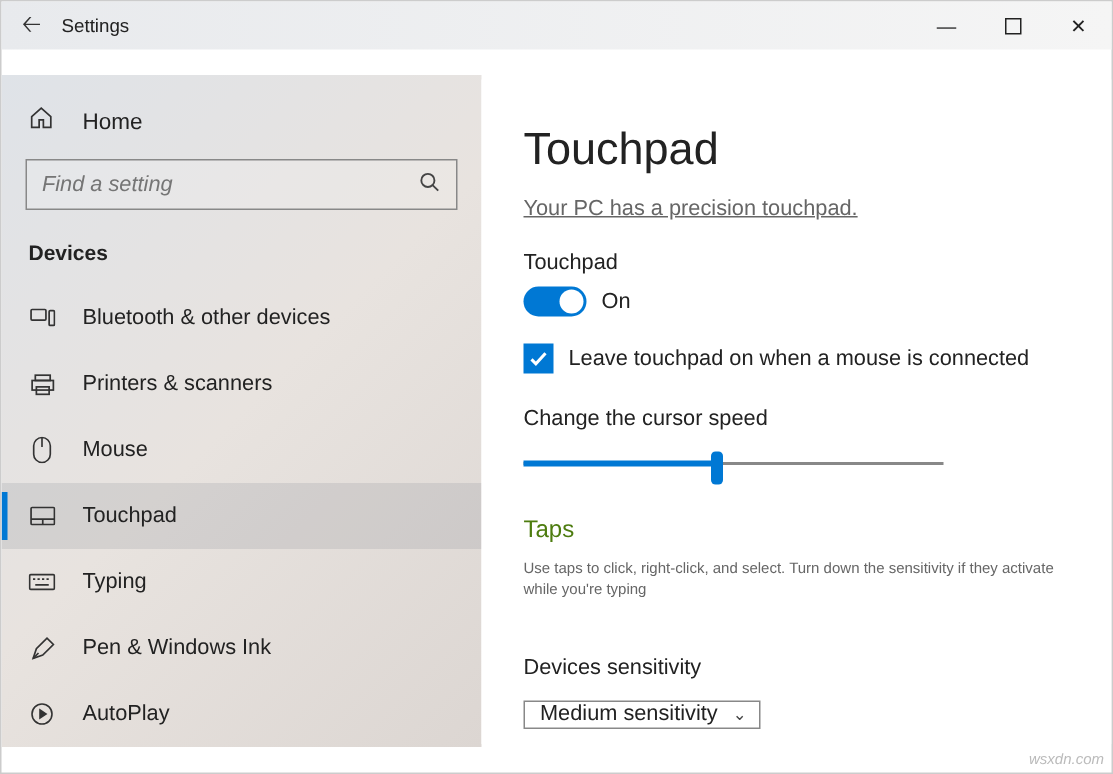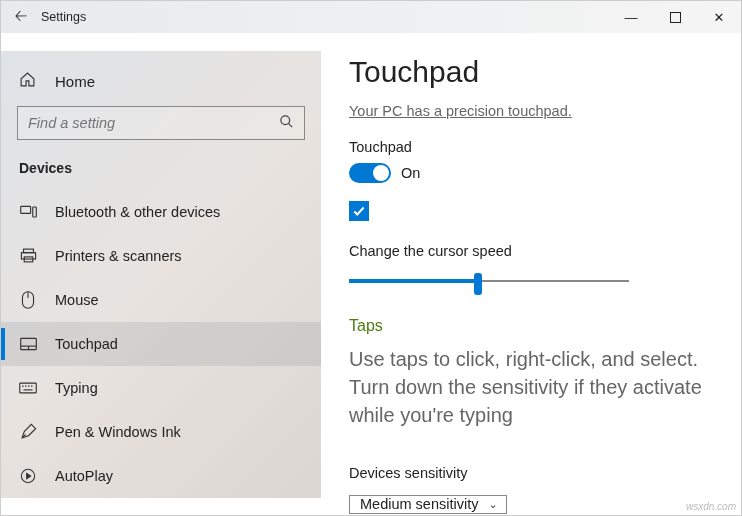--- a/index.html
+++ b/index.html
@@ -36,21 +36,21 @@
   .check-row { display: flex; align-items: center; margin-bottom: 22px; }
   .checkbox { width: 20px; height: 20px; background: #0078d4; display: flex; align-items: center; justify-content: center; margin-right: 10px; cursor: pointer; }
   .checkbox svg { width: 14px; height: 14px; }
   .check-label { font-size: 14.5px; color: #222; }
   .slider-wrap { margin: 12px 0 26px 0; width: 280px; }
   .slider { position: relative; height: 20px; }
   .track-full { position: absolute; top: 9px; left: 0; right: 0; height: 2px; background: #888; }
   .track-fill { position: absolute; top: 8px; left: 0; width: 46%; height: 4px; background: #0078d4; }
   .thumb { position: absolute; top: 2px; left: 46%; width: 8px; height: 22px; background: #0078d4; border-radius: 3px; margin-left: -4px; cursor: pointer; }
   .content h2 { font-size: 16px; font-weight: 400; color: #4d7c0f; margin-bottom: 10px; }
-  .subdesc { font-size: 20px; color: #666; line-height: 1.4; margin-bottom: 36px; }
+  .subdesc { font-size: 10px; color: #666; line-height: 1.4; margin-bottom: 36px; }
   .select { display: inline-flex; align-items: center; height: 19px; border: 1px solid #888; padding: 0 8px 0 10px; font-size: 14.5px; color: #222; cursor: pointer; margin-top: 6px; }
   .select .chev { margin-left: 10px; font-size: 11px; color: #444; }
   .watermark { position: absolute; right: 6px; bottom: 4px; font-size: 10px; color: #bbb; font-style: italic; }
   .winbox { width: 11px; height: 11px; border: 1px solid #222; display: inline-block; }
 </style>
 </head>
 <body>
 
 <div class="window">
   <div class="titlebar">
@@ -166,20 +166,21 @@
           </div>
         <span class="toggle-label">On</span>
       </div>
 
       <div class="check-row">
         <div class="checkbox">
           <svg viewBox="0 0 24 24" fill="none" stroke="#fff" stroke-width="3.5">
               <polyline points="4,13 9,18 20,6"></polyline>
             </svg>
         </div>
+        <span class="check-label">Leave touchpad on when a mouse is connected</span>
       </div>
 
       <div class="sublabel">Change the cursor speed</div>
       <div class="slider-wrap">
         <div class="slider">
           <div class="track-full"></div>
           <div class="track-fill"></div>
           <div class="thumb"></div>
         </div>
       </div>

